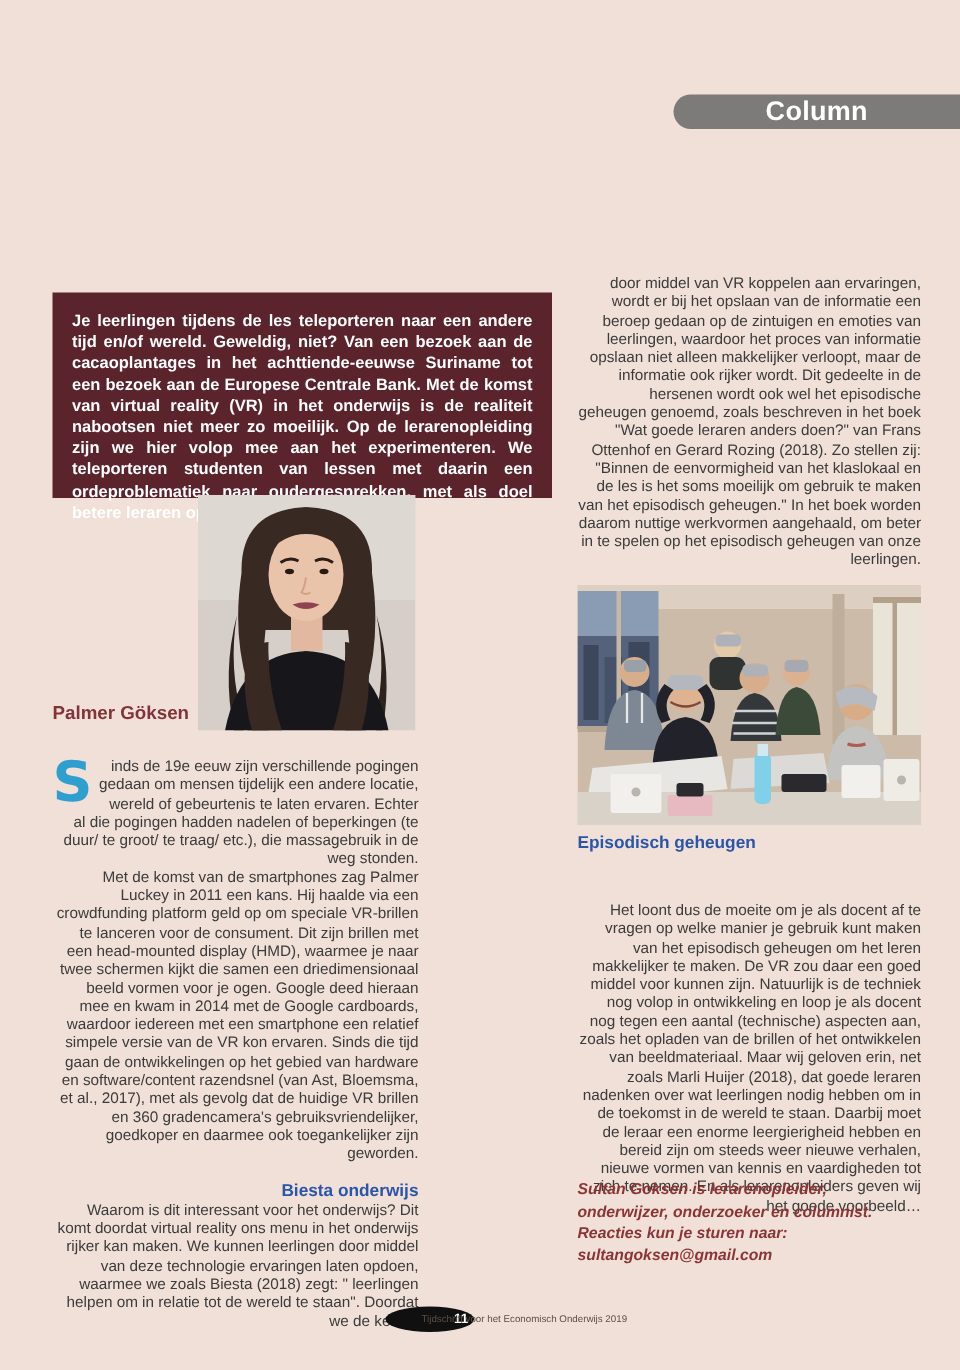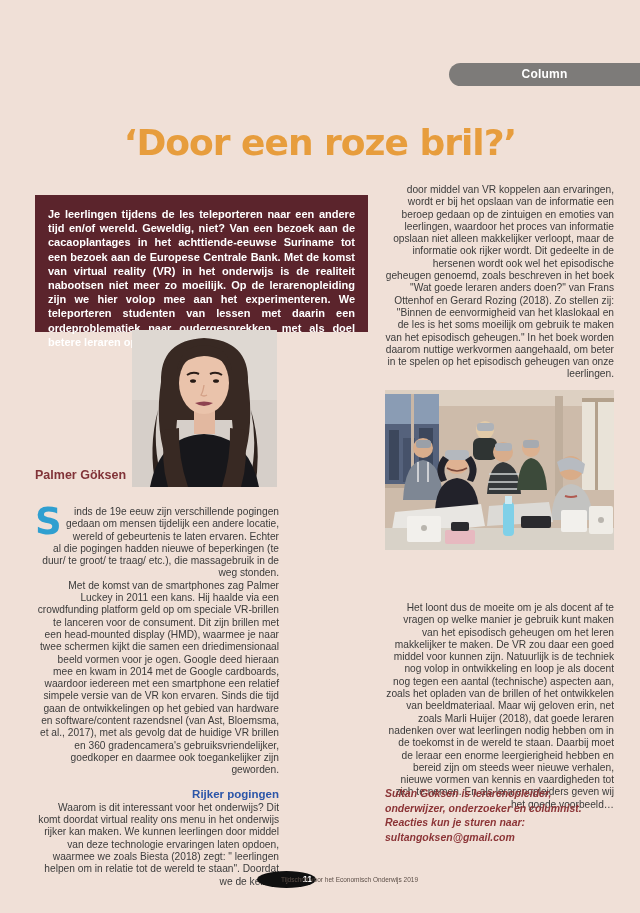--- a/index.html
+++ b/index.html
@@ -1,21 +1,21 @@
 <!DOCTYPE html>
 <html><head>
 <meta charset="utf-8">
 <style>
   html,body{margin:0;padding:0;}
   body{font-family:"Liberation Sans",sans-serif;background:#f0e0d7;}
   #page{position:relative;width:640px;height:913px;background:#f0e0d7;overflow:hidden;}
 
   .column-tag{position:absolute;left:449px;top:63px;width:191px;height:23px;
     background:#7d7b79;border-radius:12px 0 0 12px;color:#ffffff;
-    font-family:"Liberation Sans",sans-serif;font-weight:bold;font-size:12px;line-height:23px;
+    font-family:"Liberation Sans",sans-serif;font-weight:bold;font-size:18px;line-height:23px;
     text-align:center;letter-spacing:.2px;}
 
   .page-title{position:absolute;left:0;top:122px;width:640px;text-align:center;
     font-family:"DejaVu Sans","Liberation Sans",sans-serif;font-weight:bold;
     font-size:36px;color:#e79d3d;letter-spacing:-1px;}
 
   .intro-box{position:absolute;left:35px;top:195px;width:333px;height:137px;
     box-sizing:border-box;background:#5b242c;padding:12px 13px 10px 13px;
     color:#ffffff;font-weight:bold;font-size:11px;line-height:14.2px;text-align:justify;}
 
@@ -40,21 +40,20 @@
     background:#101010;color:#ffffff;font-weight:bold;font-size:9px;line-height:17px;text-align:center;padding-left:42px;}
   .journal-line{position:absolute;left:281px;top:876px;font-size:6.5px;color:#5d4f48;}
 </style>
 </head>
 <body>
 
 <div id="page">
 
   <div class="column-tag">Column</div>
 
-  <div class="page-title">‘Door een roze bril?’</div>
 
   <div class="intro-box">
     <span>Je leerlingen tijdens de les teleporteren naar een andere tijd en/of wereld. Geweldig, niet? Van een bezoek aan de cacaoplantages in het achttiende-eeuwse Suriname tot een bezoek aan de Europese Centrale Bank. Met de komst van virtual reality (VR) in het onderwijs is de realiteit nabootsen niet meer zo moeilijk. Op de lerarenopleiding zijn we hier volop mee aan het experimenteren. We teleporteren studenten van lessen met daarin een ordeproblematiek naar oudergesprekken, met als doel betere leraren op te leiden.</span>
   </div>
 
   <div class="portrait">
     <svg width="145" height="157" viewBox="0 0 145 157">
       <rect width="145" height="157" fill="#d6cfc9"></rect>
       <rect width="145" height="70" fill="#ded8d2"></rect>
 
@@ -81,23 +80,23 @@
       <path d="M18 157 Q28 106 72 104 Q117 106 127 157 Z" fill="#17171b"></path>
 
       <path d="M33 100 Q28 130 36 157 L56 157 Q46 128 47 98 Z" fill="#382923"></path>
       <path d="M112 100 Q117 130 109 157 L90 157 Q99 128 98 98 Z" fill="#382923"></path>
     </svg>
   </div>
 
   <div class="author-name">Palmer Göksen</div>
 
   <div class="left-col body-text">
-    <p class="para"><span class="dropcap">S</span><span>inds de 19e eeuw zijn verschillende pogingen gedaan om mensen tijdelijk een andere locatie, wereld of gebeurtenis te laten ervaren. Echter al die pogingen hadden nieuwe of beperkingen (te duur/ te groot/ te traag/ etc.), die massagebruik in de weg stonden.</span></p>
+    <p class="para"><span class="dropcap">S</span><span>inds de 19e eeuw zijn verschillende pogingen gedaan om mensen tijdelijk een andere locatie, wereld of gebeurtenis te laten ervaren. Echter al die pogingen hadden nadelen of beperkingen (te duur/ te groot/ te traag/ etc.), die massagebruik in de weg stonden.</span></p>
     <p class="para">Met de komst van de smartphones zag Palmer Luckey in 2011 een kans. Hij haalde via een crowdfunding platform geld op om speciale VR-brillen te lanceren voor de consument. Dit zijn brillen met een head-mounted display (HMD), waarmee je naar twee schermen kijkt die samen een driedimensionaal beeld vormen voor je ogen. Google deed hieraan mee en kwam in 2014 met de Google cardboards, waardoor iedereen met een smartphone een relatief simpele versie van de VR kon ervaren. Sinds die tijd gaan de ontwikkelingen op het gebied van hardware en software/content razendsnel (van Ast, Bloemsma, et al., 2017), met als gevolg dat de huidige VR brillen en 360 gradencamera's gebruiksvriendelijker, goedkoper en daarmee ook toegankelijker zijn geworden.</p>
-    <div class="subhead">Rijker pogingen</div>
+    <div class="subhead">Biesta onderwijs</div>
     <p class="para">Waarom is dit interessant voor het onderwijs? Dit komt doordat virtual reality ons menu in het onderwijs rijker kan maken. We kunnen leerlingen door middel van deze technologie ervaringen laten opdoen, waarmee we zoals Biesta (2018) zegt: " leerlingen helpen om in relatie tot de wereld te staan". Doordat we de kennis</p>
   </div>
 
   <div class="right-p1 body-text">door middel van VR koppelen aan ervaringen, wordt er bij het opslaan van de informatie een beroep gedaan op de zintuigen en emoties van leerlingen, waardoor het proces van informatie opslaan niet alleen makkelijker verloopt, maar de informatie ook rijker wordt. Dit gedeelte in de hersenen wordt ook wel het episodische geheugen genoemd, zoals beschreven in het boek "Wat goede leraren anders doen?" van Frans Ottenhof en Gerard Rozing (2018). Zo stellen zij: "Binnen de eenvormigheid van het klaslokaal en de les is het soms moeilijk om gebruik te maken van het episodisch geheugen." In het boek worden daarom nuttige werkvormen aangehaald, om beter in te spelen op het episodisch geheugen van onze leerlingen.</div>
 
   <div class="photo2">
     <svg width="229" height="160" viewBox="0 0 229 160">
       <rect width="229" height="160" fill="#cdbbaa"></rect>
       <rect width="229" height="16" fill="#ddd0c2"></rect>
 
@@ -154,20 +153,21 @@
       <rect x="66" y="132" width="18" height="9" rx="2" fill="#2b2b2f"></rect>
       <rect x="118" y="112" width="11" height="34" rx="4" fill="#7fd0e8"></rect>
       <rect x="120" y="106" width="7" height="8" fill="#cfeaf2"></rect>
       <rect x="136" y="126" width="30" height="12" rx="2" fill="#2a2a2e"></rect>
       <rect x="176" y="120" width="26" height="22" rx="2" fill="#f2f0ec"></rect>
       <rect x="204" y="116" width="24" height="28" rx="2" fill="#efece6"></rect>
       <circle cx="216" cy="130" r="3" fill="#b9b5ae"></circle>
     </svg>
   </div>
 
+  <div class="right-head subhead" style="margin:0;">Episodisch geheugen</div>
   <div class="right-p2 body-text">Het loont dus de moeite om je als docent af te vragen op welke manier je gebruik kunt maken van het episodisch geheugen om het leren makkelijker te maken. De VR zou daar een goed middel voor kunnen zijn.  Natuurlijk is de techniek nog volop in ontwikkeling en loop je als docent nog tegen een aantal (technische) aspecten aan, zoals het opladen van de brillen of het ontwikkelen van beeldmateriaal. Maar wij geloven erin, net zoals Marli Huijer (2018), dat goede leraren nadenken over wat leerlingen nodig hebben om in de toekomst in de wereld te staan. Daarbij moet de leraar een enorme leergierigheid hebben en bereid zijn om steeds weer nieuwe verhalen, nieuwe vormen van kennis en vaardigheden tot zich te nemen. En als lerarenopleiders geven wij het goede voorbeeld…</div>
 
   <div class="bio">Sultan Goksen is lerarenopleider, onderwijzer, onderzoeker en columnist. Reacties kun je sturen naar: sultangoksen@gmail.com</div>
 
   <div class="page-badge">11</div>
   <div class="journal-line">Tijdschrift voor het Economisch Onderwijs 2019</div>
 
 </div>
 
 </body></html>

